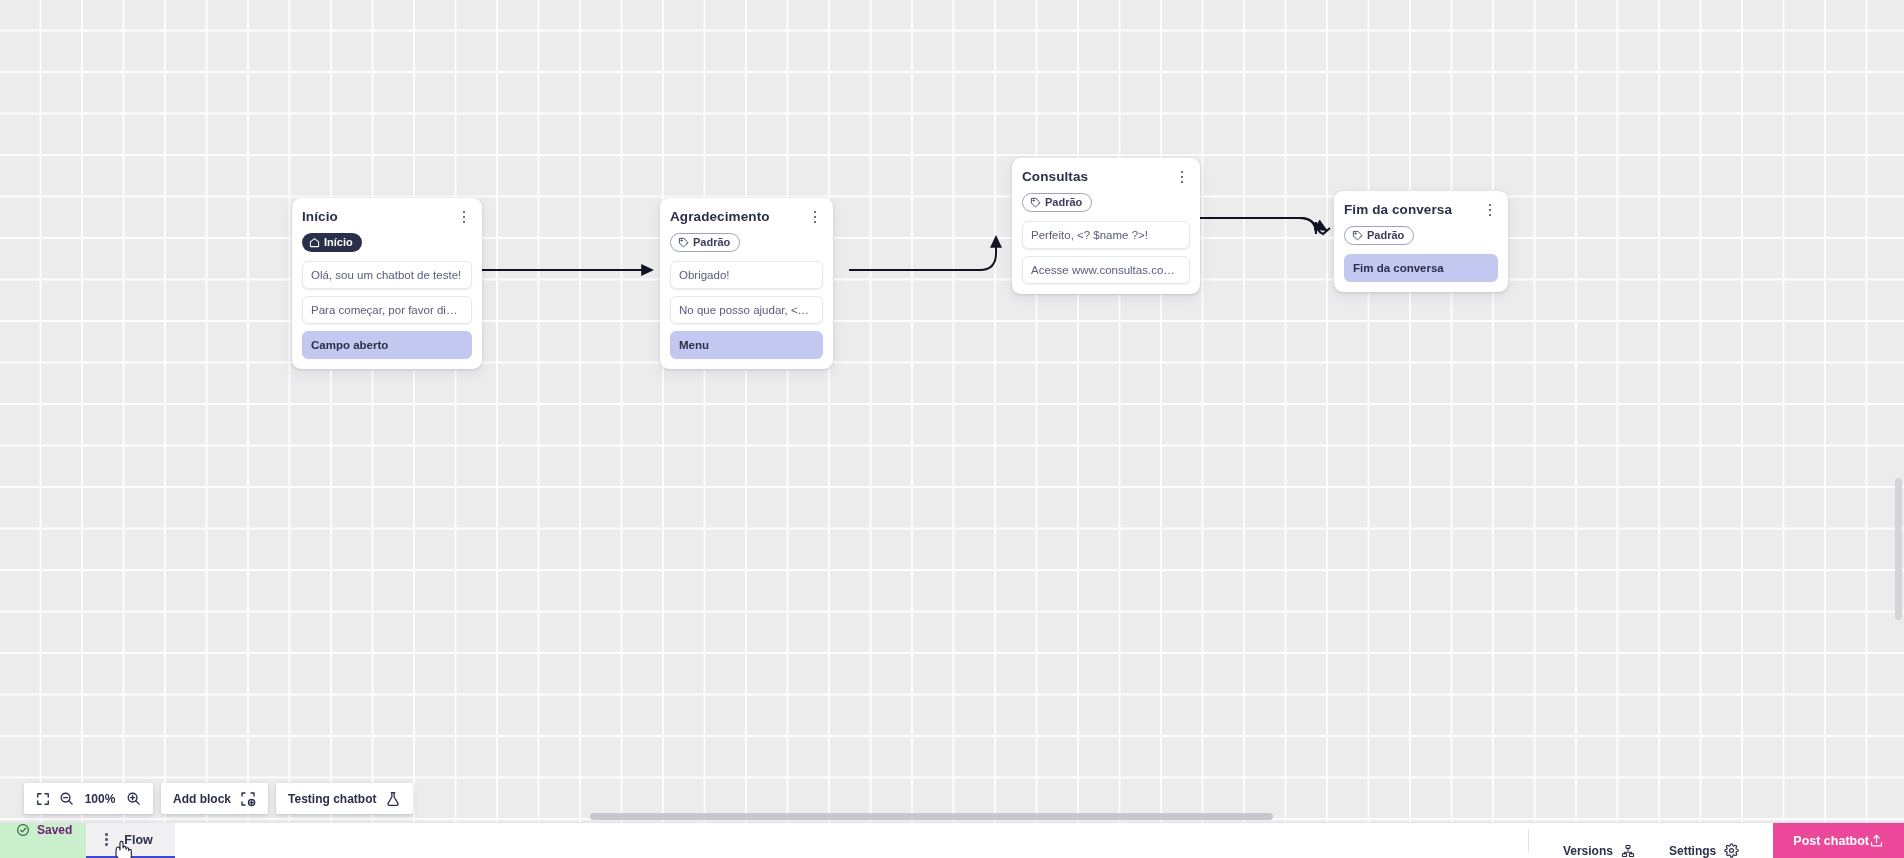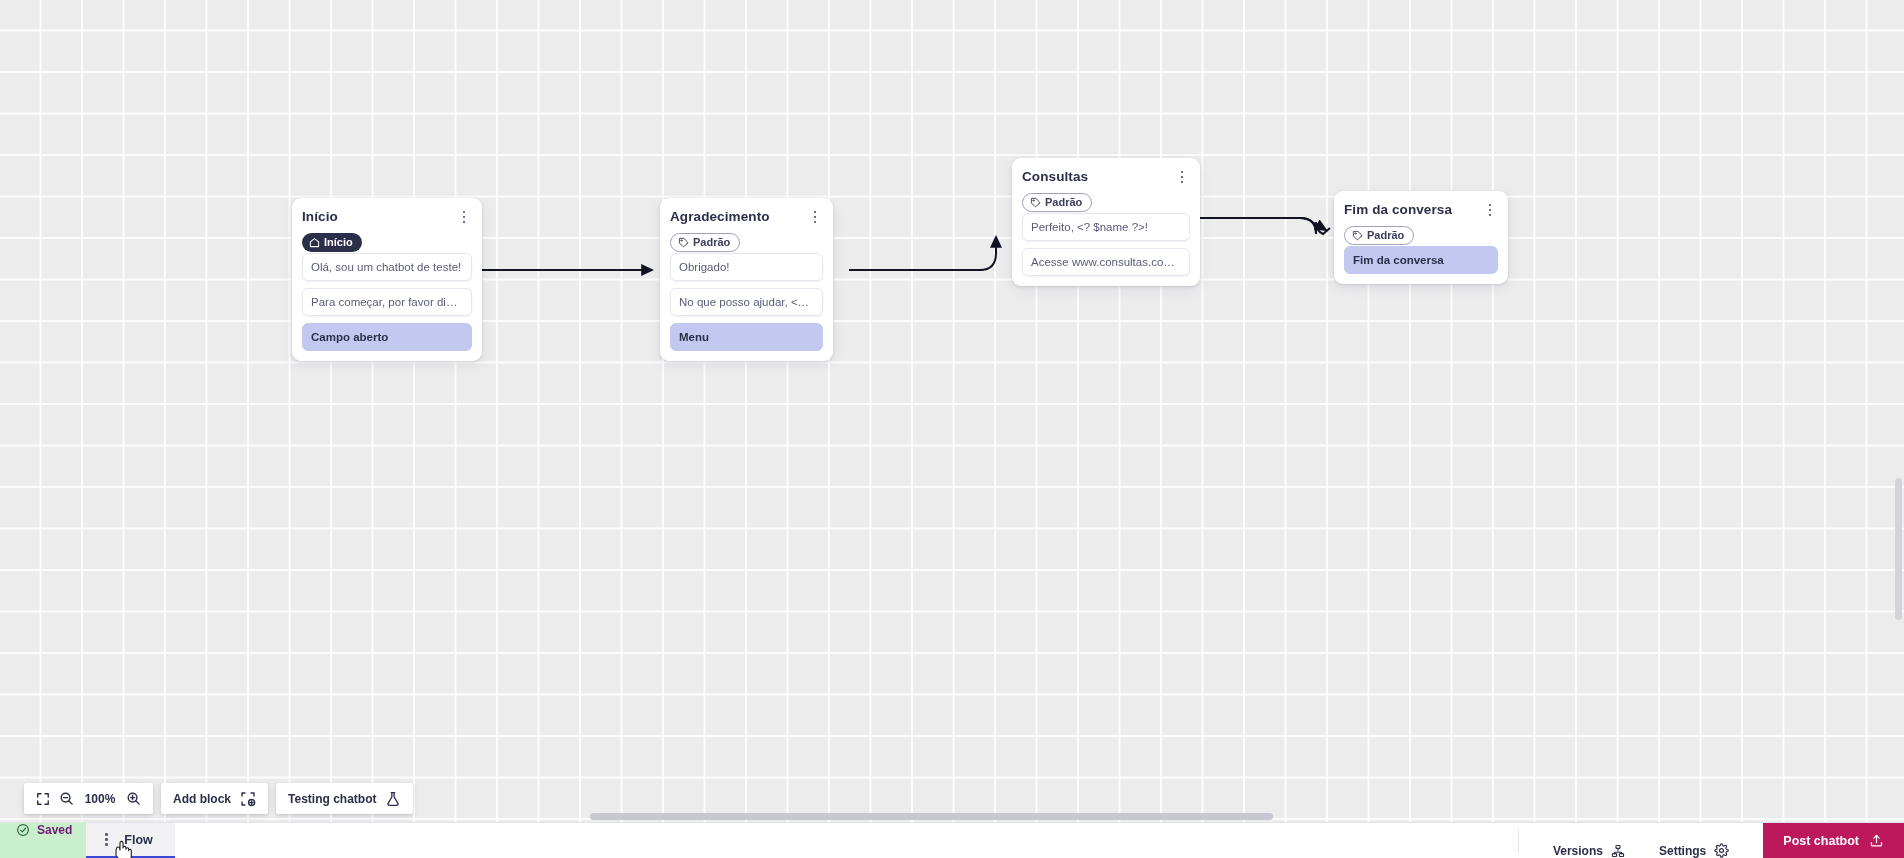--- a/index.html
+++ b/index.html
@@ -101,21 +101,21 @@
     color: #ffffff;
   }
   .badge.outline {
     background: #ffffff;
     color: #3a3e5c;
     border: 1px solid #9ea2bb;
   }
   .badge svg { display: block; }
 
   
-  .items { margin-top: 1px; padding-bottom: 10px; }
+  .items { margin-top: 9px; padding-bottom: 10px; }
   .item {
     background: #ffffff;
     border: 1px solid #e6e7ee;
     border-radius: 6px;
     box-shadow: 0 1px 2px rgba(20,25,70,0.07);
     font-size: 11.5px;
     color: #585c79;
     padding: 6px 8px;
     line-height: 14px;
     margin-bottom: 7px;
@@ -228,25 +228,24 @@
     background: #e3e4ea;
     margin: 6px 0;
   }
   .sb-right-items {
     display: flex;
     align-items: flex-end;
     gap: 34px;
     padding: 0 34px;
   }
   .post-btn {
-    background: #be185d;
+    background: #ec4899;
     color: #ffffff;
     display: flex;
     align-items: center;
-    gap: 10px;
     padding: 0 20px;
     font-size: 12.5px;
     font-weight: 700;
     cursor: pointer;
     white-space: nowrap;
   }
 
   
   #hscroll-track {
     position: absolute;

